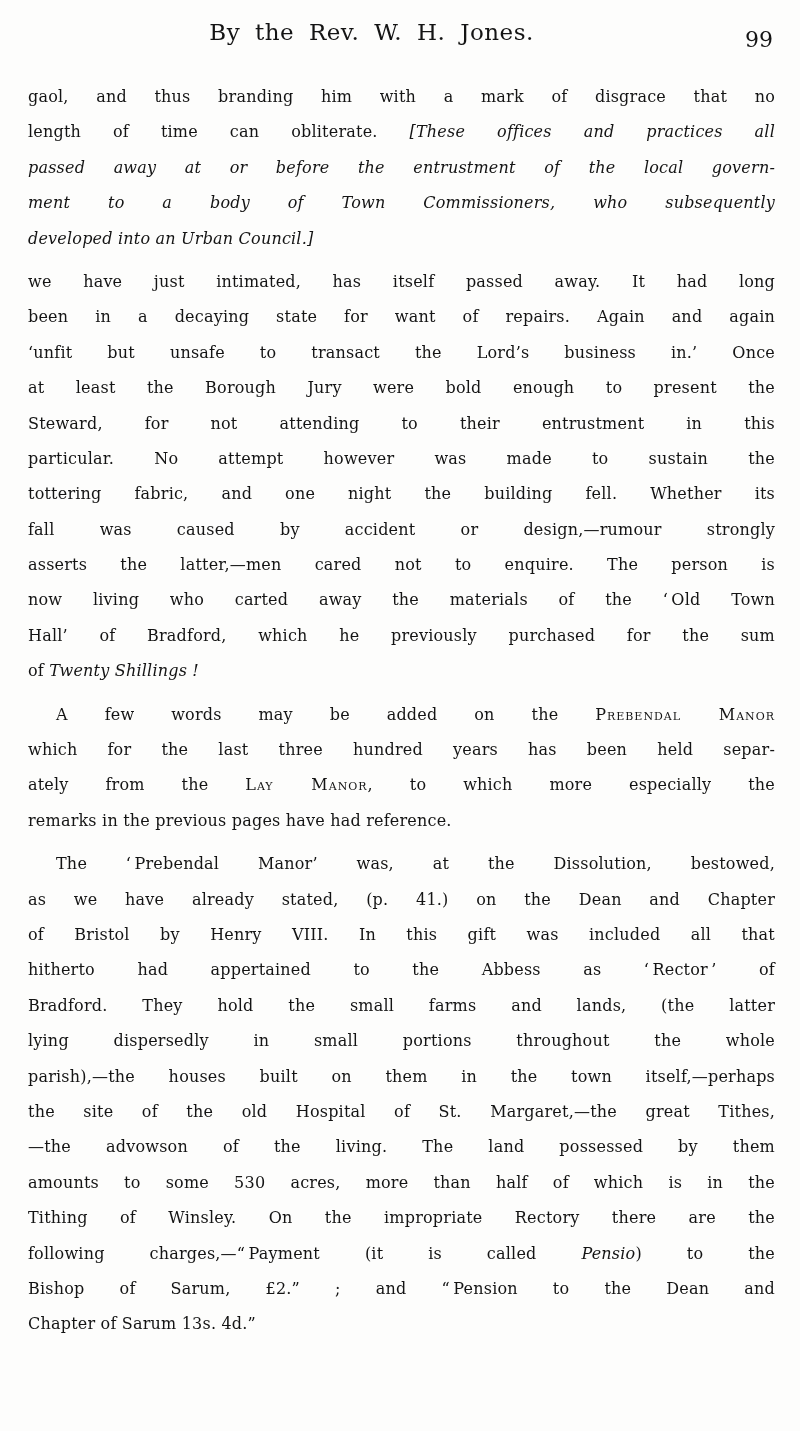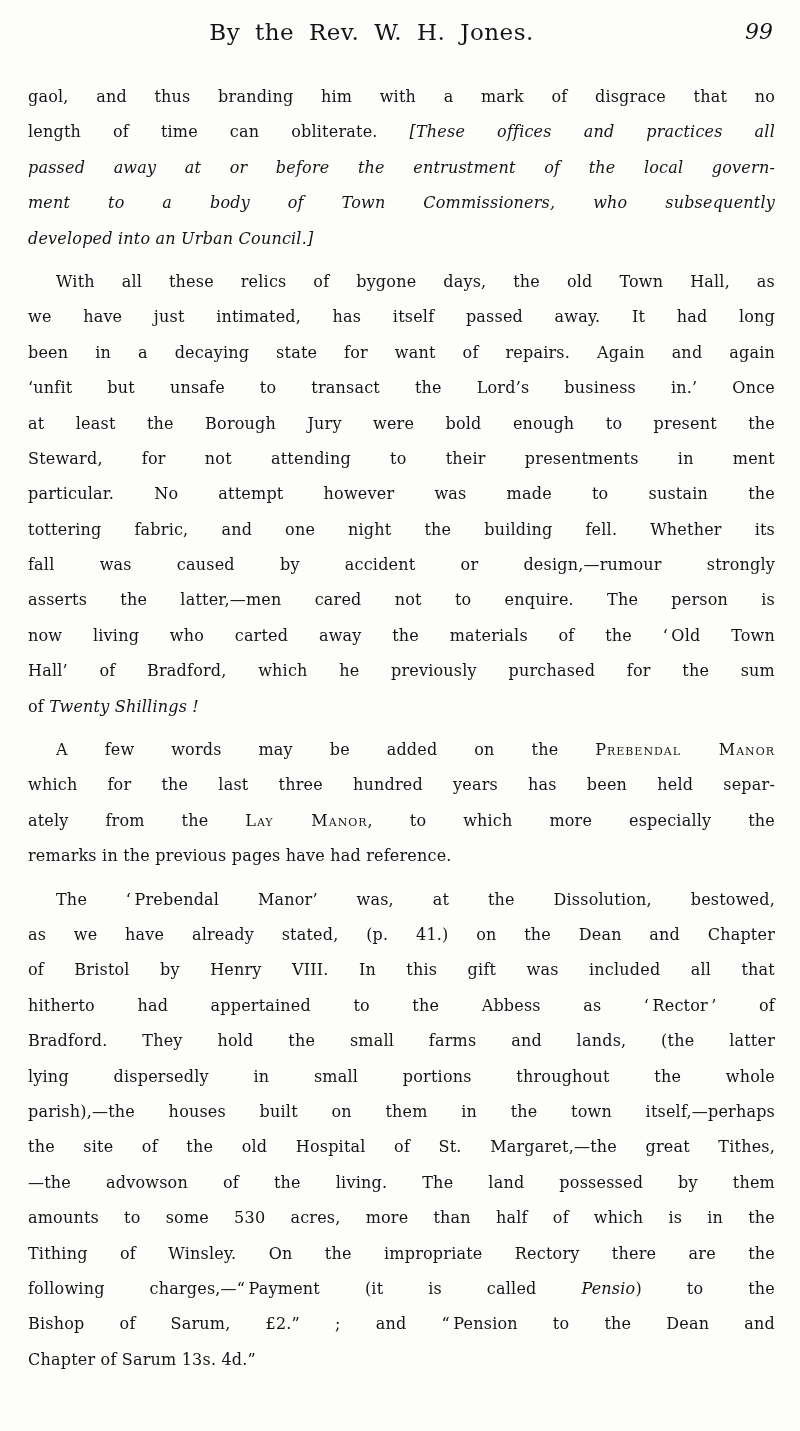--- a/index.html
+++ b/index.html
@@ -29,24 +29,23 @@
     right: 60px;
     text-align: center;
     font-size: 23px;
     line-height: 32px;
     word-spacing: 7px;
     letter-spacing: 0.5px;
   }
   .page-number {
     position: absolute;
     right: 2px;
-    top: 0;
+    top: 8px;
     font-size: 22px;
     line-height: 32px;
-    font-style: italic;
   }
   .page-body {
     margin: 31px 25px 0 28px; 
   }
   .para {
     margin: 0 0 8px 0;
   }
   .line {
     height: 35.4px;
     line-height: 35.4px;
@@ -76,26 +75,25 @@
   </div>
   <div class="page-body">
       <div class="para">
         <div class="line first"><span class="rm">gaol, and thus branding him with a mark of disgrace that no</span></div>
         <div class="line"><span class="rm">length of time can obliterate.  </span><span class="it">[These offices and practices all</span></div>
         <div class="line"><span class="it">passed away at or before the entrustment of the local govern-</span></div>
         <div class="line"><span class="it">ment to a body of Town Commissioners, who subsequently</span></div>
         <div class="line last"><span class="it">developed into an Urban Council.]</span></div>
       </div>
       <div class="para indent">
-        <div class="line first"><span class="rm">With all these relics of bygone days, the old Town Hall, as</span></div>
         <div class="line"><span class="rm">we have just intimated, has itself passed away.  It had long</span></div>
         <div class="line"><span class="rm">been in a decaying state for want of repairs.  Again and again</span></div>
         <div class="line"><span class="rm">‘unfit but unsafe to transact the Lord’s business in.’  Once</span></div>
         <div class="line"><span class="rm">at least the Borough Jury were bold enough to present the</span></div>
-        <div class="line"><span class="rm">Steward, for not attending to their presentments in ment</span></div>
+        <div class="line"><span class="rm">Steward, for not attending to their entrustment in this</span></div>
         <div class="line"><span class="rm">particular.  No attempt however was made to sustain the</span></div>
         <div class="line"><span class="rm">tottering fabric, and one night the building fell.  Whether its</span></div>
         <div class="line"><span class="rm">fall was caused by accident or design,—rumour strongly</span></div>
         <div class="line"><span class="rm">asserts the latter,—men cared not to enquire.  The person is</span></div>
         <div class="line"><span class="rm">now living who carted away the materials of the ‘ Old Town</span></div>
         <div class="line"><span class="rm">Hall’ of Bradford, which he previously purchased for the sum</span></div>
         <div class="line last"><span class="rm">of </span><span class="it">Twenty Shillings !</span></div>
       </div>
       <div class="para indent">
         <div class="line first"><span class="rm">A few words may be added on the </span><span class="sc">Prebendal Manor</span></div>

